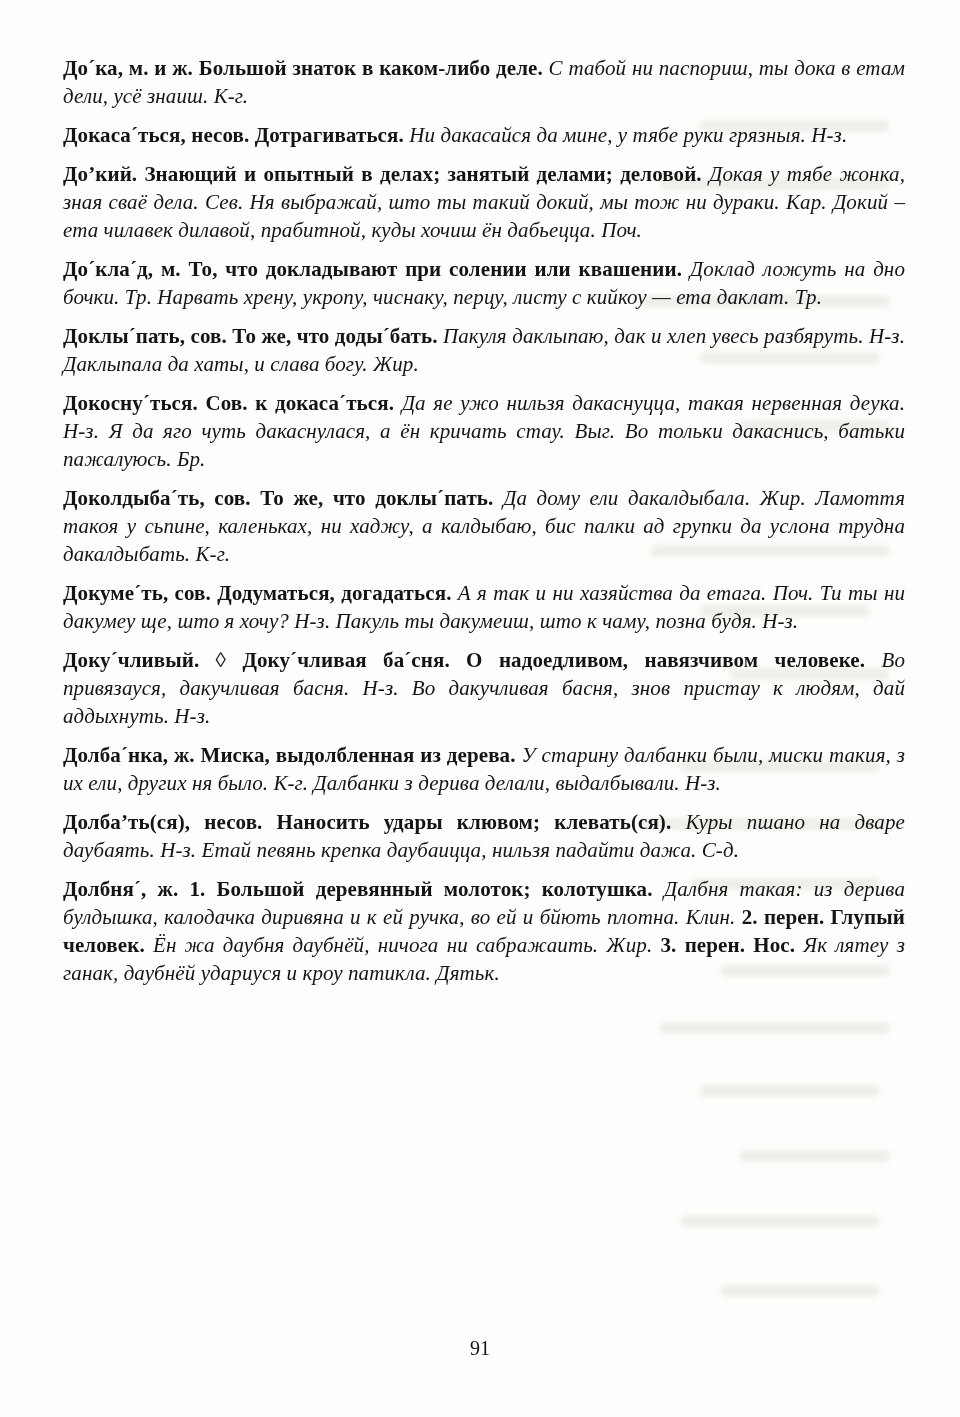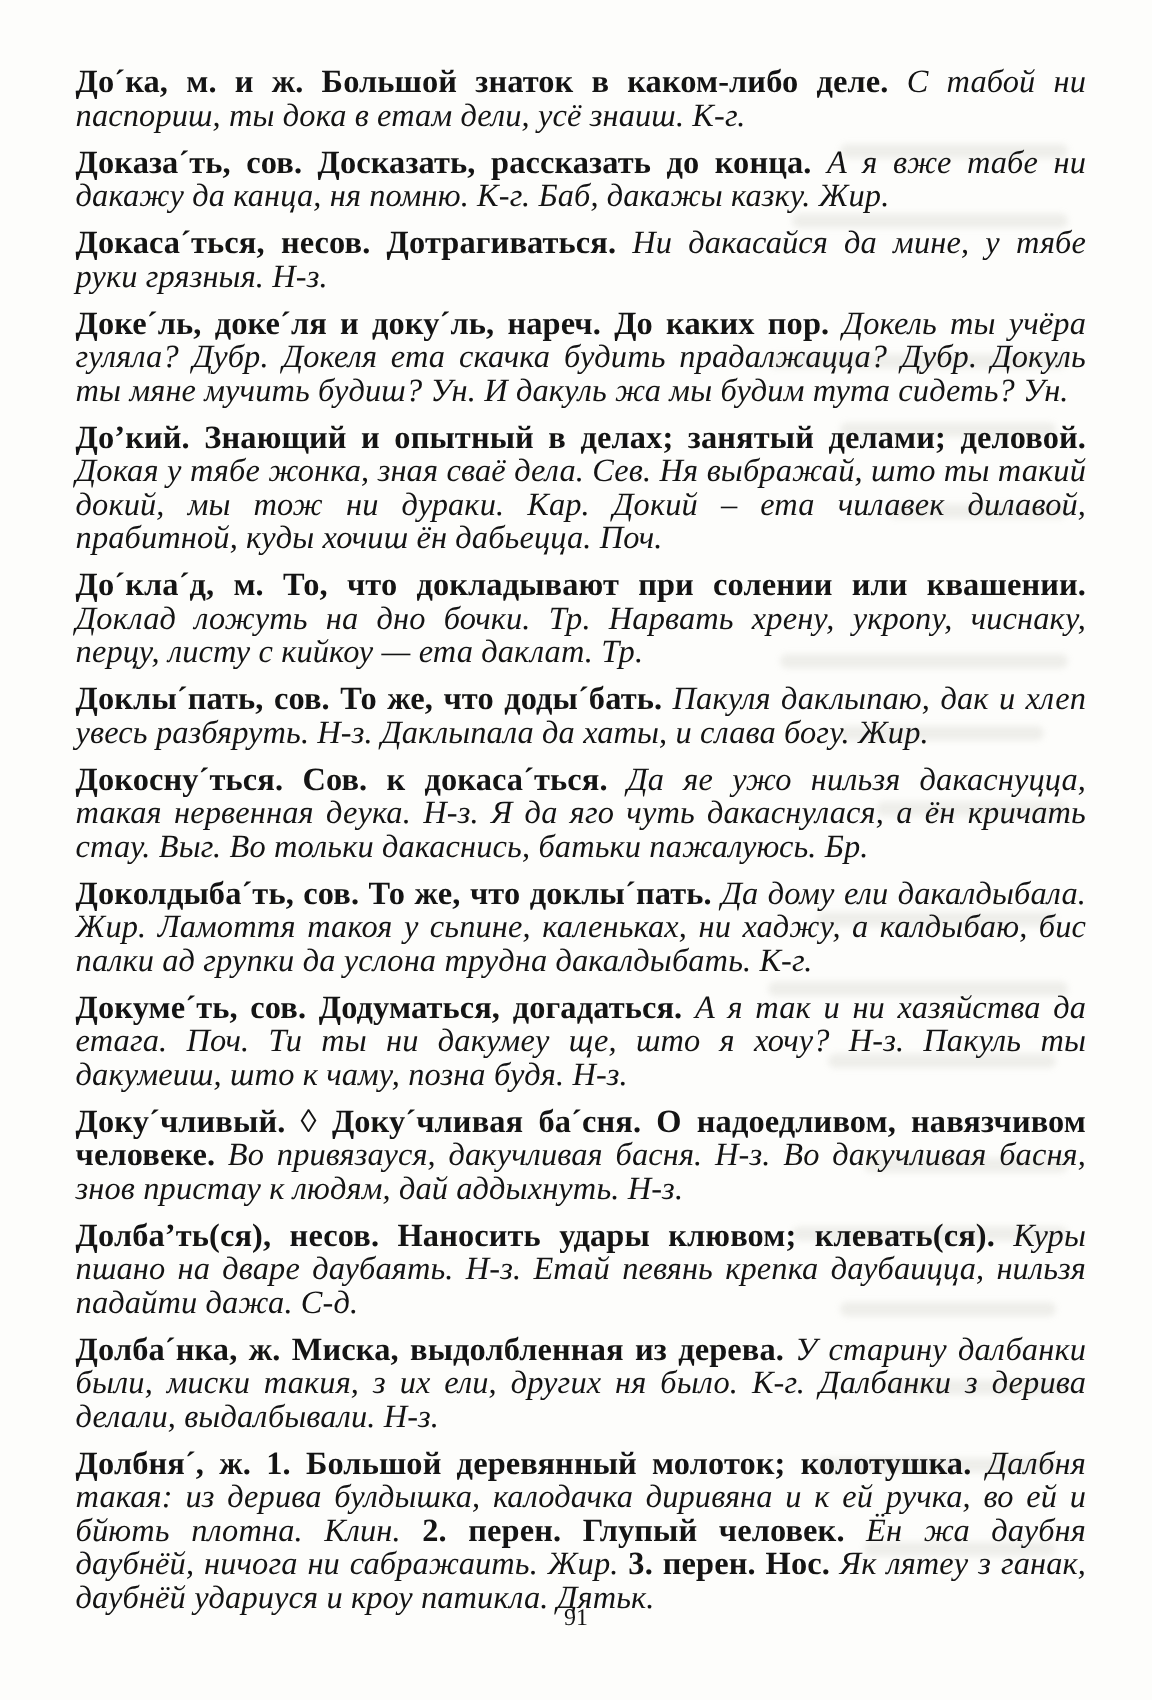--- a/index.html
+++ b/index.html
@@ -17,21 +17,21 @@
     background: #fdfdfb;
   }
   .text-column {
     position: absolute;
     left: 63px; top: 54px;
     width: 842px;
     z-index: 2;
   }
   p.entry {
     margin: 0 0 11px 0;
-    font-size: 27px;
+    font-size: 21px;
     line-height: 28px;
     text-align: justify;
     letter-spacing: 0.1px;
   }
   .seg-bold   { font-weight: bold; font-style: normal; }
   .seg-italic { font-weight: normal; font-style: italic; }
   .page-number {
     position: absolute;
     top: 1337px; left: 0;
     width: 100%;
@@ -74,29 +74,27 @@
     <div class="bleed-bar" style="top:965px;  left:720px; width:170px;"></div>
     <div class="bleed-bar" style="top:1022px; left:660px; width:230px;"></div>
     <div class="bleed-bar" style="top:1085px; left:700px; width:180px;"></div>
     <div class="bleed-bar" style="top:1150px; left:740px; width:150px;"></div>
     <div class="bleed-bar" style="top:1215px; left:680px; width:200px;"></div>
     <div class="bleed-bar" style="top:1285px; left:720px; width:160px;"></div>
   </div>
 
   <div class="text-column">
       <p class="entry"><span class="seg-bold">До´ка, м. и ж. Большой знаток в каком-либо деле. </span><span class="seg-italic">С табой ни паспориш, ты дока в етам дели, усё знаиш. К-г.</span></p>
-      <p class="entry"><span class="seg-bold">Доказа´ть, сов. Досказать, рассказать до конца. </span><span class="seg-italic">А я вже табе ни дакажу да канца, ня помню. К-г. Баб, дакажы казку. Жир.</span></p>
       <p class="entry"><span class="seg-bold">Докаса´ться, несов. Дотрагиваться. </span><span class="seg-italic">Ни дакасайся да мине, у тябе руки грязныя. Н-з.</span></p>
-      <p class="entry"><span class="seg-bold">Доке´ль, доке´ля и доку´ль, нареч. До каких пор. </span><span class="seg-italic">Докель ты учёра гуляла? Дубр. Докеля ета скачка будить прадалжацца? Дубр. Докуль ты мяне мучить будиш? Ун. И дакуль жа мы будим тута сидеть? Ун.</span></p>
       <p class="entry"><span class="seg-bold">До’кий. Знающий и опытный в делах; занятый делами; деловой. </span><span class="seg-italic">Докая у тябе жонка, зная сваё дела. Сев. Ня выбражай, што ты такий докий, мы тож ни дураки. Кар. Докий – ета чилавек дилавой, прабитной, куды хочиш ён дабьецца. Поч.</span></p>
       <p class="entry"><span class="seg-bold">До´кла´д, м. То, что докладывают при солении или квашении. </span><span class="seg-italic">Доклад ложуть на дно бочки. Тр. Нарвать хрену, укропу, чиснаку, перцу, листу с кийкоу — ета даклат. Тр.</span></p>
       <p class="entry"><span class="seg-bold">Доклы´пать, сов. То же, что доды´бать. </span><span class="seg-italic">Пакуля даклыпаю, дак и хлеп увесь разбяруть. Н-з. Даклыпала да хаты, и слава богу. Жир.</span></p>
       <p class="entry"><span class="seg-bold">Докосну´ться. Сов. к докаса´ться. </span><span class="seg-italic">Да яе ужо нильзя дакаснуцца, такая нервенная деука. Н-з. Я да яго чуть дакаснулася, а ён кричать стау. Выг. Во тольки дакаснись, батьки пажалуюсь. Бр.</span></p>
       <p class="entry"><span class="seg-bold">Доколдыба´ть, сов. То же, что доклы´пать. </span><span class="seg-italic">Да дому ели дакалдыбала. Жир. Ламоття такоя у сьпине, каленьках, ни хаджу, а калдыбаю, бис палки ад групки да услона трудна дакалдыбать. К-г.</span></p>
       <p class="entry"><span class="seg-bold">Докуме´ть, сов. Додуматься, догадаться. </span><span class="seg-italic">А я так и ни хазяйства да етага. Поч. Ти ты ни дакумеу ще, што я хочу? Н-з. Пакуль ты дакумеиш, што к чаму, позна будя. Н-з.</span></p>
       <p class="entry"><span class="seg-bold">Доку´чливый. ◊ Доку´чливая ба´сня. О надоедливом, навязчивом человеке. </span><span class="seg-italic">Во привязауся, дакучливая басня. Н-з. Во дакучливая басня, знов пристау к людям, дай аддыхнуть. Н-з.</span></p>
+      <p class="entry"><span class="seg-bold">Долба´нка, ж. Миска, выдолбленная из дерева. </span><span class="seg-italic">У старину далбанки были, миски такия, з их ели, других ня было. К-г. Далбанки з дерива делали, выдалбывали. Н-з.</span></p>
       <p class="entry"><span class="seg-bold">Долба’ть(ся), несов. Наносить удары клювом; клевать(ся). </span><span class="seg-italic">Куры пшано на дваре даубаять. Н-з. Етай певянь крепка даубаицца, нильзя падайти дажа. С-д.</span></p>
-      <p class="entry"><span class="seg-bold">Долба´нка, ж. Миска, выдолбленная из дерева. </span><span class="seg-italic">У старину далбанки были, миски такия, з их ели, других ня было. К-г. Далбанки з дерива делали, выдалбывали. Н-з.</span></p>
       <p class="entry"><span class="seg-bold">Долбня´, ж. 1. Большой деревянный молоток; колотушка. </span><span class="seg-italic">Далбня такая: из дерива булдышка, калодачка диривяна и к ей ручка, во ей и бйють плотна. Клин. </span><span class="seg-bold">2. перен. Глупый человек. </span><span class="seg-italic">Ён жа даубня даубнёй, ничога ни сабражаить. Жир. </span><span class="seg-bold">3. перен. Нос. </span><span class="seg-italic">Як лятеу з ганак, даубнёй удариуся и кроу патикла. Дятьк.</span></p>
     </div>
 
   <div class="page-number">91</div>
 </div>
 
 </body></html>

